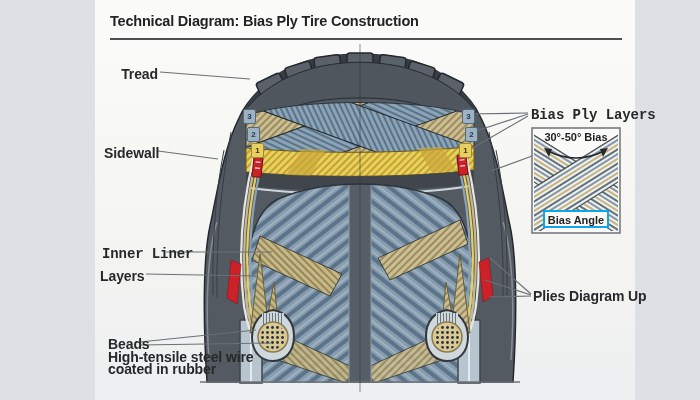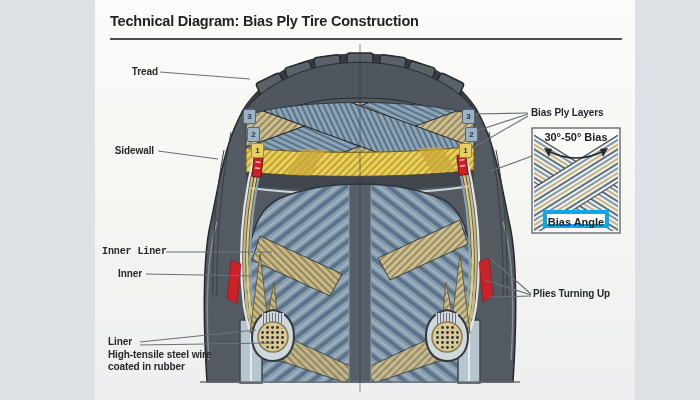--- a/index.html
+++ b/index.html
@@ -4,31 +4,31 @@
 <style>
   html,body{margin:0;padding:0;background:#dde1e6;}
   .stage{position:relative;width:700px;height:400px;background:#dde1e6;
          font-family:"Liberation Sans",sans-serif;overflow:hidden;margin-left:10px;}
   .panel{position:absolute;left:85px;top:0;width:540px;height:400px;
          background:linear-gradient(180deg,#fbfbf9 0%,#f5f5f2 55%,#edeff0 100%);}
   svg{position:absolute;left:0;top:0;}
   .title{position:absolute;left:100px;top:13px;font-size:14.5px;font-weight:bold;
          color:#222325;letter-spacing:-0.2px;white-space:nowrap;}
   .rule{position:absolute;left:100px;top:38px;width:512px;height:2px;background:#4b5056;}
-  .lbl{position:absolute;font-weight:bold;font-size:10px;color:#26282a;
+  .lbl{position:absolute;font-weight:bold;font-size:14px;color:#26282a;
        line-height:1.15;letter-spacing:-0.1px;white-space:nowrap;}
   .r{text-align:right;}
   .tab{position:absolute;width:13px;height:15px;font-size:8px;font-weight:bold;
        text-align:center;line-height:13px;border-radius:2px;box-sizing:border-box;}
   .tab.blue{background:#9db2c2;color:#1c344a;border:1px solid #53687a;}
   .tab.yellow{background:#e8cf62;color:#443508;border:1px solid #a08a2e;}
   .insetTitle{position:absolute;left:522px;top:131px;width:88px;text-align:center;
        font-size:11px;font-weight:bold;color:#222;}
   .insetCaption{position:absolute;left:533px;top:210px;width:66px;height:18px;
-       background:#fbfbf9;border:4px solid #0ea5e9;box-sizing:border-box;
+       background:#fbfbf9;border:2px solid #0ea5e9;box-sizing:border-box;
        font-size:11px;font-weight:bold;color:#222;text-align:center;line-height:16px;}
 </style>
 </head>
 <body>
 
 <div class="stage">
   <div class="panel"></div>
 
   <svg width="700" height="400" viewBox="0 0 700 400">
     <defs>
@@ -237,26 +237,26 @@
       <polygon points="598,148 590,149 593,157" fill="#26292e"></polygon>
     </g>
   </svg>
 
   <div class="title">Technical Diagram: Bias Ply Tire Construction</div>
   <div class="rule"></div>
 
   <div class="lbl r" style="left:98px;top:66px;width:50px;">Tread</div>
   <div class="lbl r" style="left:94px;top:145px;width:50px;">Sidewall</div>
   <div class="lbl r" style="left:92px;top:246px;width:60px;font-family:Liberation Mono, monospace;">Inner Liner</div>
-  <div class="lbl r" style="left:90px;top:268px;width:42px;">Inner</div>
-  <div class="lbl" style="left:98px;top:336px;">Liner</div>
+  <div class="lbl r" style="left:90px;top:268px;width:42px;">Layers</div>
+  <div class="lbl" style="left:98px;top:336px;">Beads</div>
   <div class="lbl" style="left:98px;top:349px;">High-tensile steel wire</div>
   <div class="lbl" style="left:98px;top:361px;">coated in rubber</div>
-  <div class="lbl" style="left:521px;top:107px;">Bias Ply Layers</div>
-  <div class="lbl" style="left:523px;top:288px;">Plies Turning Up</div>
+  <div class="lbl" style="left:521px;top:107px;font-family:Liberation Mono, monospace;">Bias Ply Layers</div>
+  <div class="lbl" style="left:523px;top:288px;">Plies Diagram Up</div>
 
   <div class="insetTitle">30°-50° Bias</div>
   <div class="insetCaption">Bias Angle</div>
 
   <div class="tab blue" style="left:233px;top:109px;">3</div>
   <div class="tab blue" style="left:237px;top:127px;">2</div>
   <div class="tab yellow" style="left:241px;top:143px;">1</div>
 
   <div class="tab blue" style="left:452px;top:109px;">3</div>
   <div class="tab blue" style="left:455px;top:127px;">2</div>

